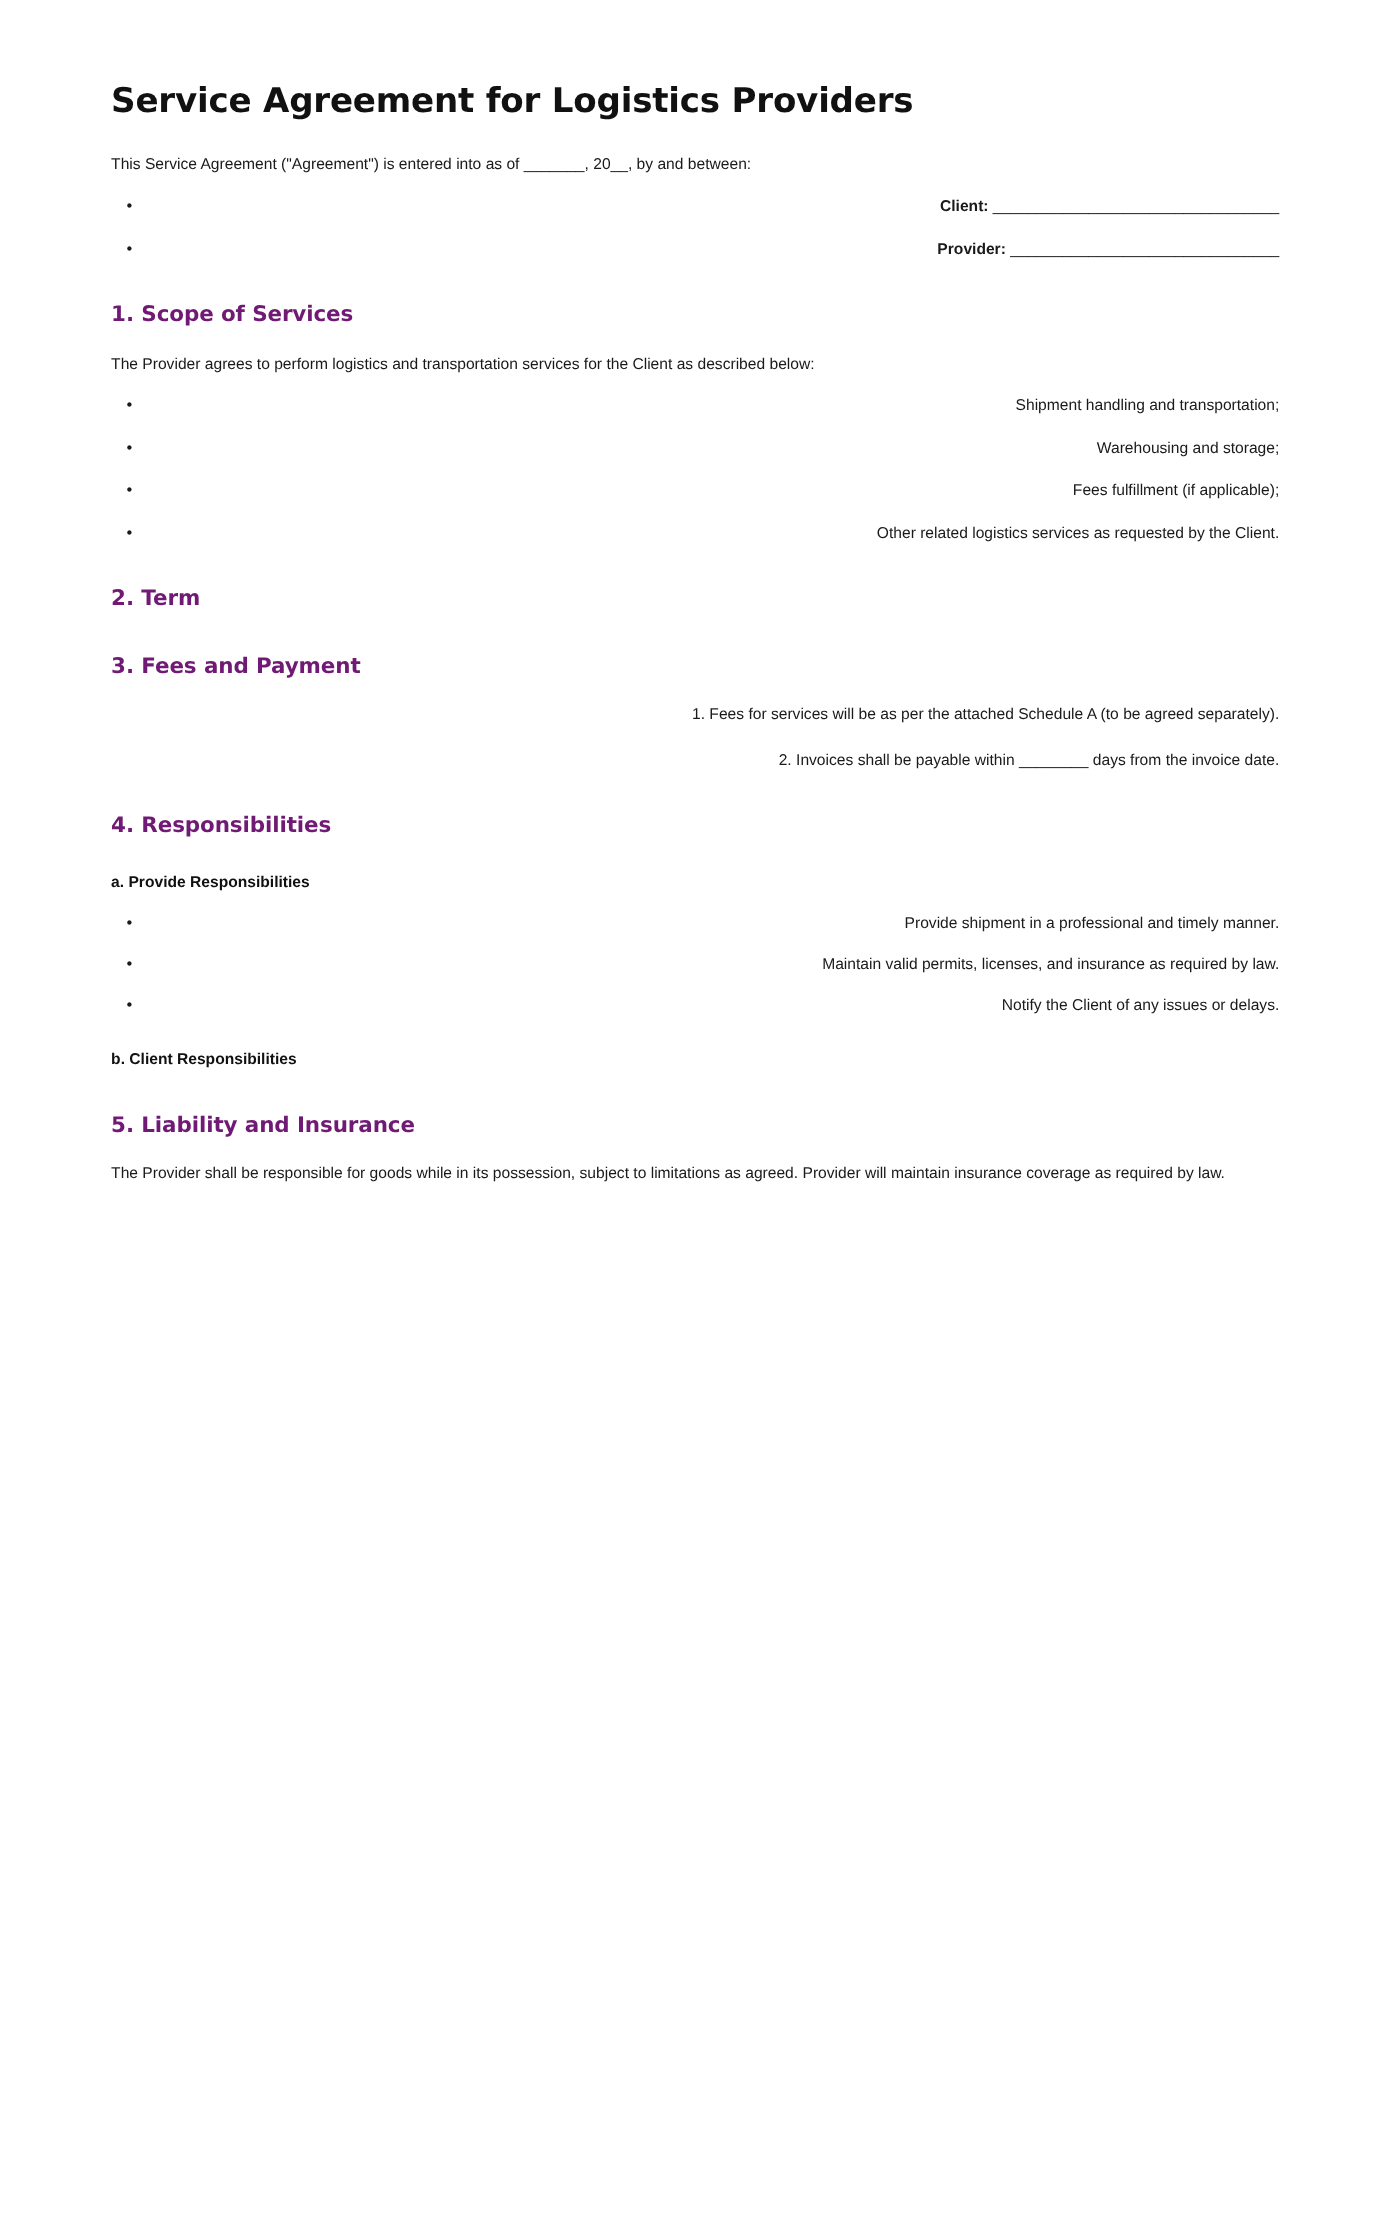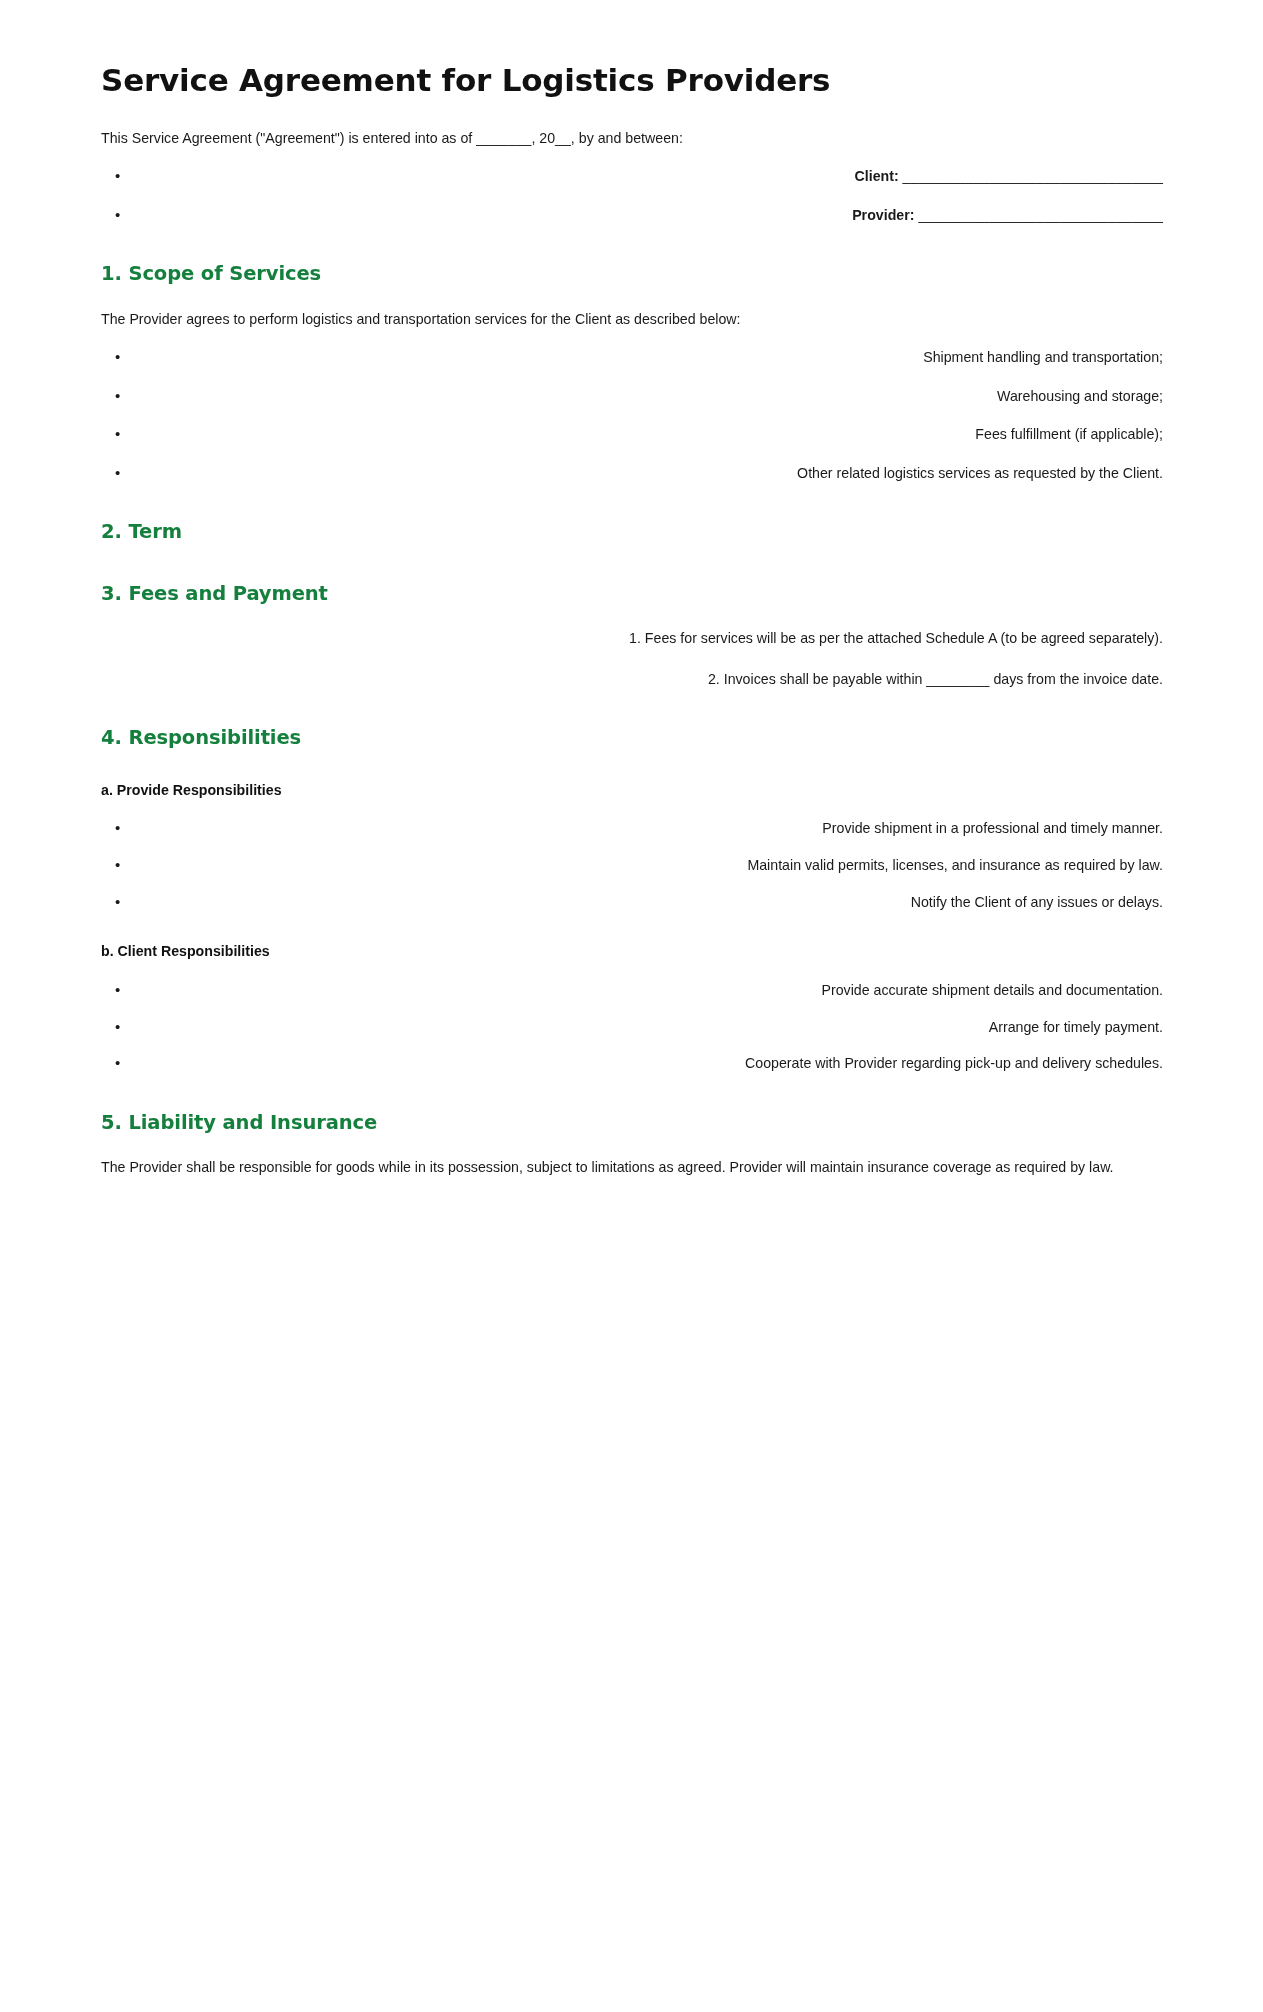--- a/index.html
+++ b/index.html
@@ -13,21 +13,21 @@
     height: 2012px;
     font-family: "Liberation Sans", sans-serif;
     color: #1a1a1a;
     -webkit-font-smoothing: antialiased;
     overflow: hidden;
   }
 
   
   .doc-viewport {
     position: absolute;
-    top: 0;
+    top: 12px;
     left: 0;
     width: 1263px;
     height: 1285px;
     overflow: hidden;
   }
 
   .doc {
     box-sizing: border-box;
     padding: 62px 100px 0 101px;
     width: 1263px;
@@ -50,21 +50,21 @@
     color: #1a1a1a;
     font-weight: 400;
   }
 
   h2.section-heading {
     font-family: "DejaVu Sans", sans-serif;
     font-size: 19.5px;
     line-height: 1.3;
     font-weight: 600;
     margin: 36px 0 22px 0;
-    color: #15803d;
+    color: #701a75;
     letter-spacing: -0.1px;
   }
 
   h3.sub-heading {
     font-size: 14.2px;
     line-height: 1.4;
     font-weight: 700;
     margin: 30px 0 18px 0;
     color: #111111;
   }
@@ -176,25 +176,20 @@
     <h2 class="section-heading">4. Responsibilities</h2>
 
     <h3 class="sub-heading">a. Provide Responsibilities</h3>
     <ul class="bullet-list tight">
       <li>Provide shipment in a professional and timely manner.</li>
       <li>Maintain valid permits, licenses, and insurance as required by law.</li>
       <li>Notify the Client of any issues or delays.</li>
     </ul>
 
     <h3 class="sub-heading">b. Client Responsibilities</h3>
-    <ul class="bullet-list tight">
-      <li>Provide accurate shipment details and documentation.</li>
-      <li>Arrange for timely payment.</li>
-      <li>Cooperate with Provider regarding pick-up and delivery schedules.</li>
-    </ul>
 
     <h2 class="section-heading">5. Liability and Insurance</h2>
     <p class="clipped-paragraph">The Provider shall be responsible for goods while in its possession, subject to limitations as agreed. Provider will maintain insurance coverage as required by law.</p>
 
   </div>
 </div>
 
 <div class="page-blank-area"></div>
 
 </body></html>

